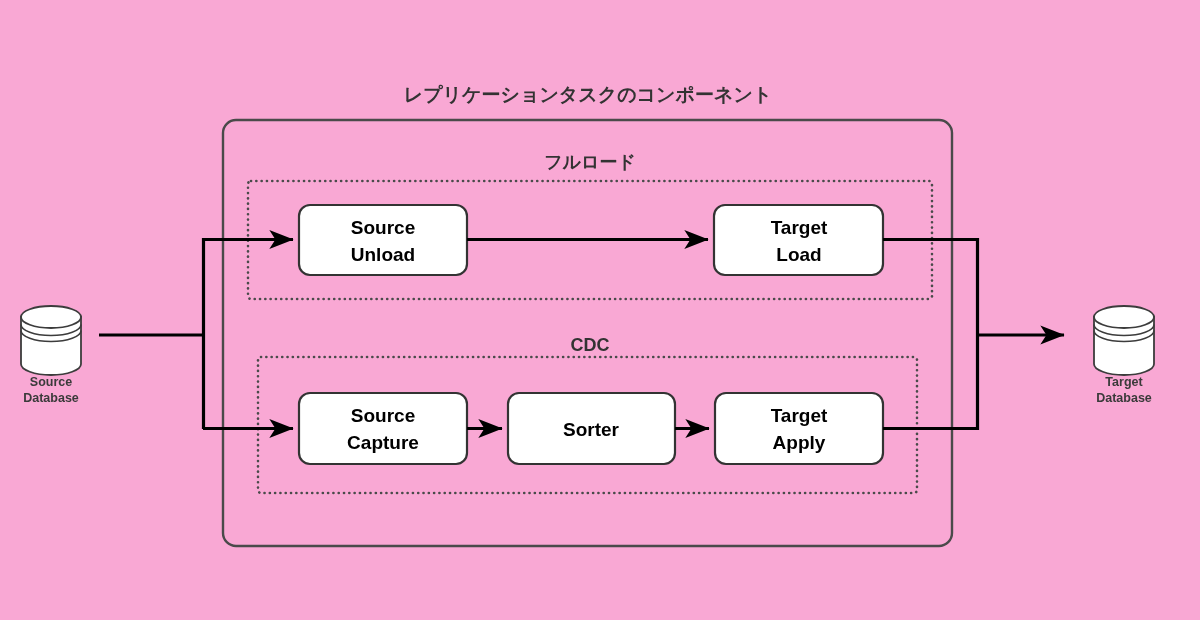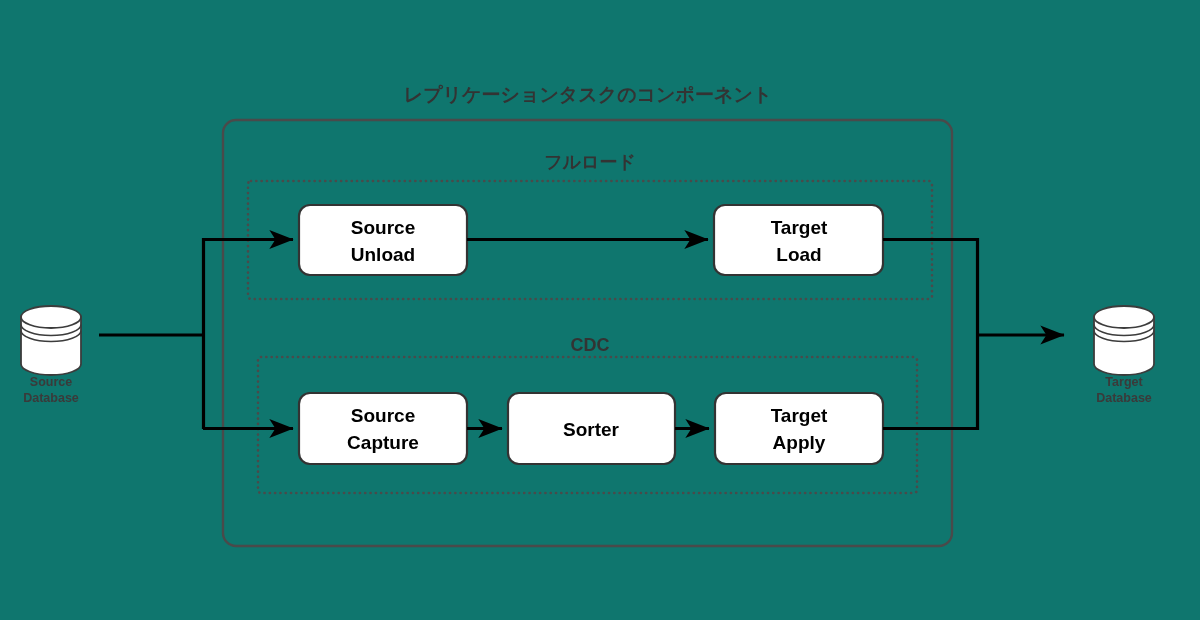--- a/index.html
+++ b/index.html
@@ -10,21 +10,21 @@
   body {
     width: 1200px;
     height: 620px;
     overflow: hidden;
     font-family: "Liberation Sans", "DejaVu Sans", sans-serif;
   }
   #diagram-root {
     position: relative;
     width: 1200px;
     height: 620px;
-    background: #0f766e;
+    background: #f9a8d4;
   }
   svg.diagram-canvas {
     position: absolute;
     top: 0;
     left: 0;
     width: 1200px;
     height: 620px;
     display: block;
   }
   .node-box {

